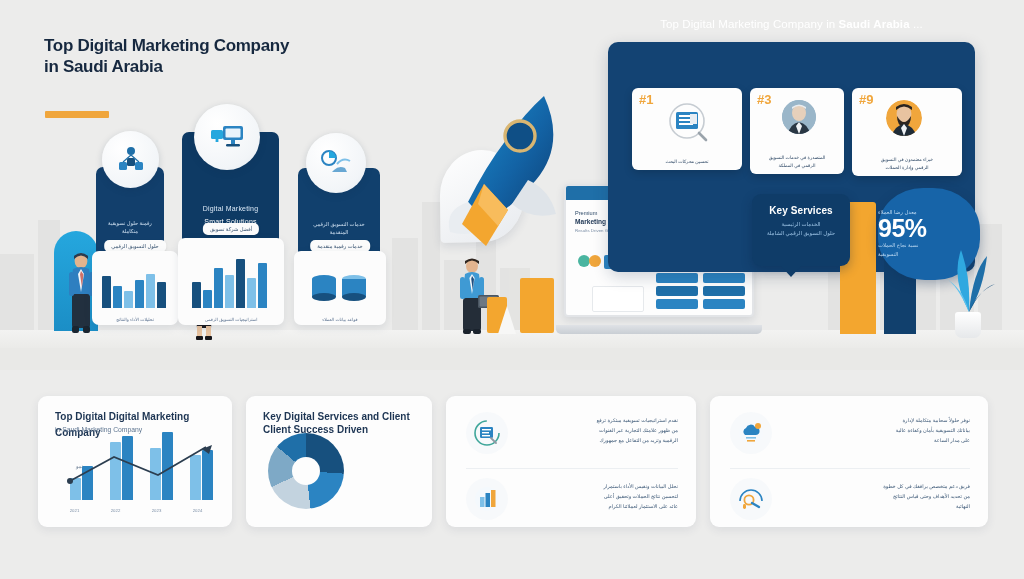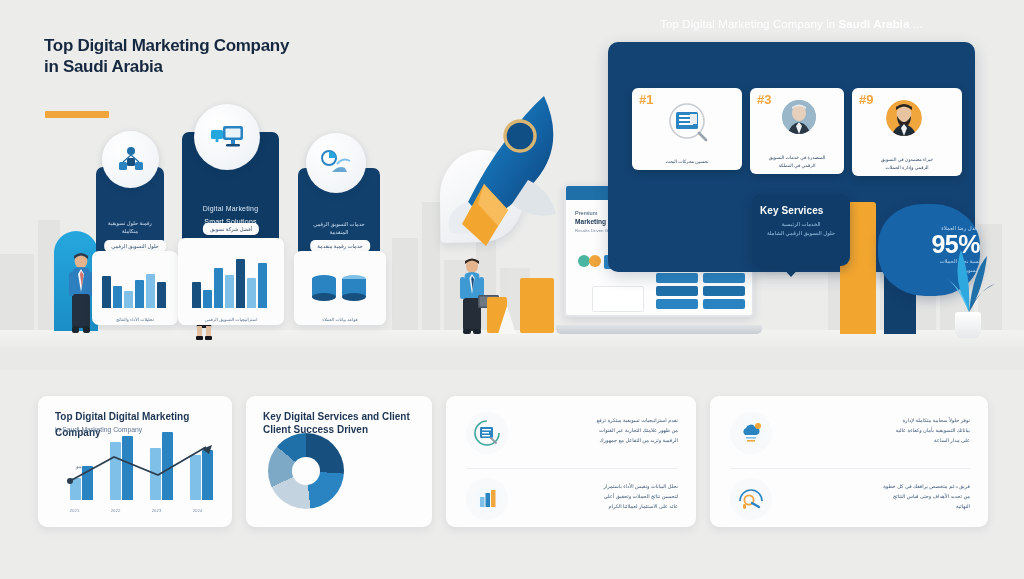--- a/index.html
+++ b/index.html
@@ -148,34 +148,34 @@
     position:absolute; left:752px; top:194px; width:98px; height:72px;
     background:#0f3c68; border-radius:9px;
     box-shadow:0 4px 11px rgba(10,30,60,.3);
   }
   .callout:after {
     content:""; position:absolute; left:28px; bottom:-11px;
     border-left:11px solid transparent; border-right:11px solid transparent;
     border-top:12px solid #0f3c68;
   }
   .callout h4 {
-    margin:11px 8px 4px; color:#fff;
+    margin:11px 8px 4px; text-align:center; color:#fff;
     font-size:10px; font-weight:bold; letter-spacing:.1px; filter:blur(.2px);
   }
   .callout p {
     text-align:center; color:#9dc4e6; font-size:5.4px;
     line-height:1.7; filter:blur(.3px); padding:0 7px;
   }
 
   
   .bubble {
-    position:absolute; left:878px; top:204px; width:102px; height:92px;
+    position:absolute; left:878px; top:188px; width:102px; height:92px;
     background:#1764a8; border-radius:44% 46% 44% 46%;
     box-shadow:0 4px 12px rgba(10,40,80,.25);
-    display:flex; flex-direction:column; align-items:flex-end; justify-content:center;
+    display:flex; flex-direction:column; align-items:flex-start; justify-content:center;
   }
   .bub-top { font-size:5.4px; color:#bcd9f2; filter:blur(.35px); }
   .bub-num {
     font-size:25px; font-weight:bold; color:#ffffff;
     line-height:1.05; letter-spacing:-.5px; filter:blur(.25px);
   }
   .bub-sub { font-size:5.2px; color:#bcd9f2; line-height:1.7; text-align:center; filter:blur(.35px); }
 
   .plant-pot {
     position:absolute; left:955px; top:312px; width:26px; height:26px;

